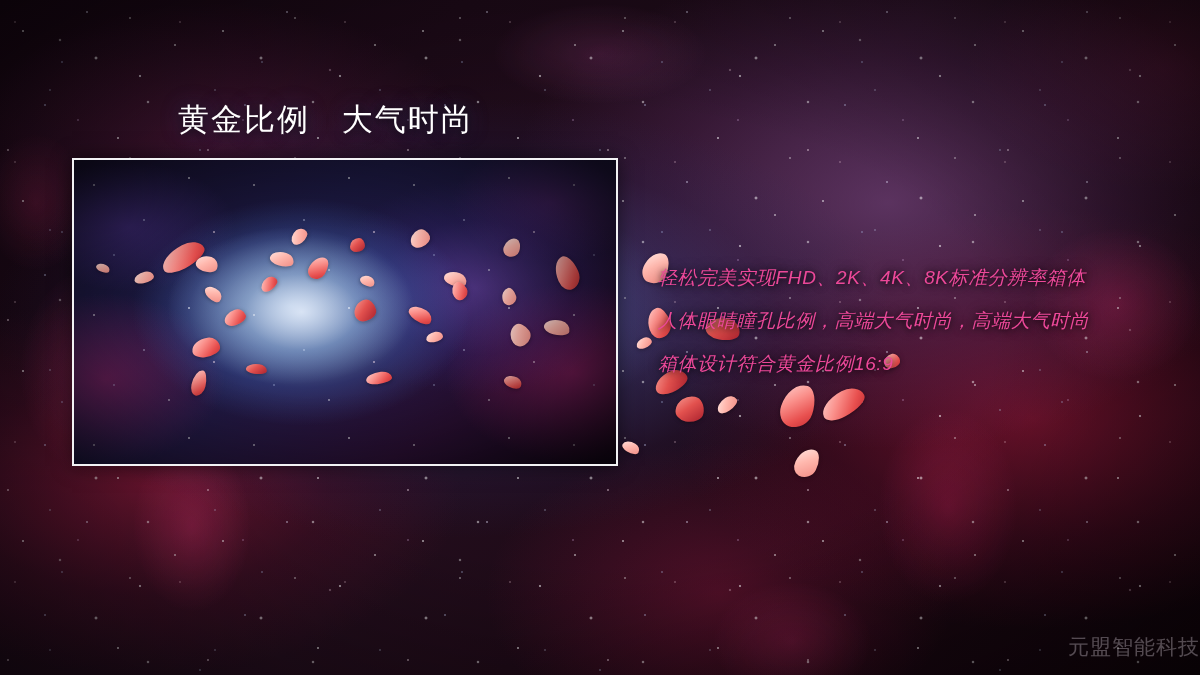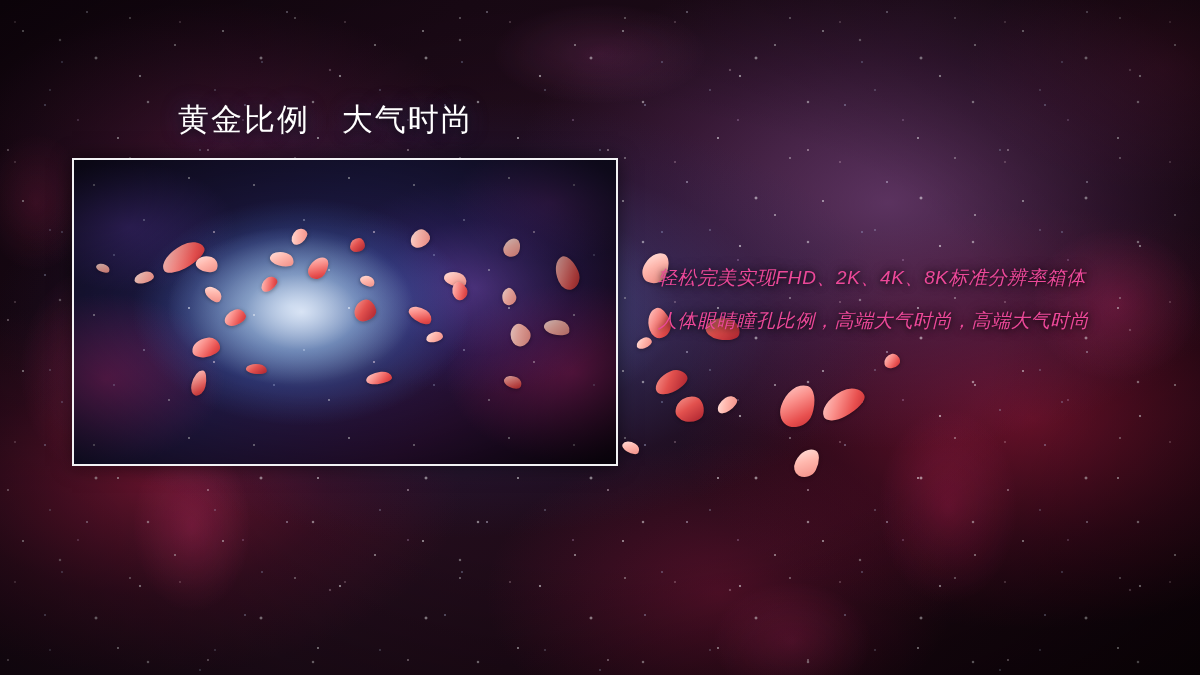--- a/index.html
+++ b/index.html
@@ -237,16 +237,18 @@
   <div class="petal" style="left:782px; top:384px; width:32px; height:44px; transform:rotate(18deg);"></div>
   <div class="petal" style="left:820px; top:392px; width:46px; height:24px; transform:rotate(-28deg);"></div>
   <div class="petal pale" style="left:796px; top:448px; width:22px; height:30px; transform:rotate(26deg);"></div>
   <div class="petal" style="left:884px; top:354px; width:16px; height:14px; transform:rotate(-12deg);"></div>
   <div class="petal pale" style="left:622px; top:442px; width:18px; height:11px; transform:rotate(30deg);"></div>
   <div class="petal pale" style="left:636px; top:338px; width:16px; height:10px; transform:rotate(-20deg);"></div>
 
   <div class="body-text">
     <div class="body-line">轻松完美实现FHD、2K、4K、8K标准分辨率箱体</div>
     <div class="body-line">人体眼睛瞳孔比例，高端大气时尚，高端大气时尚</div>
+    <div class="body-line">箱体设计符合黄金比例16:9</div>
   </div>
 
+  <div class="watermark">元盟智能科技</div>
 
 </div>
 
 </body></html>

